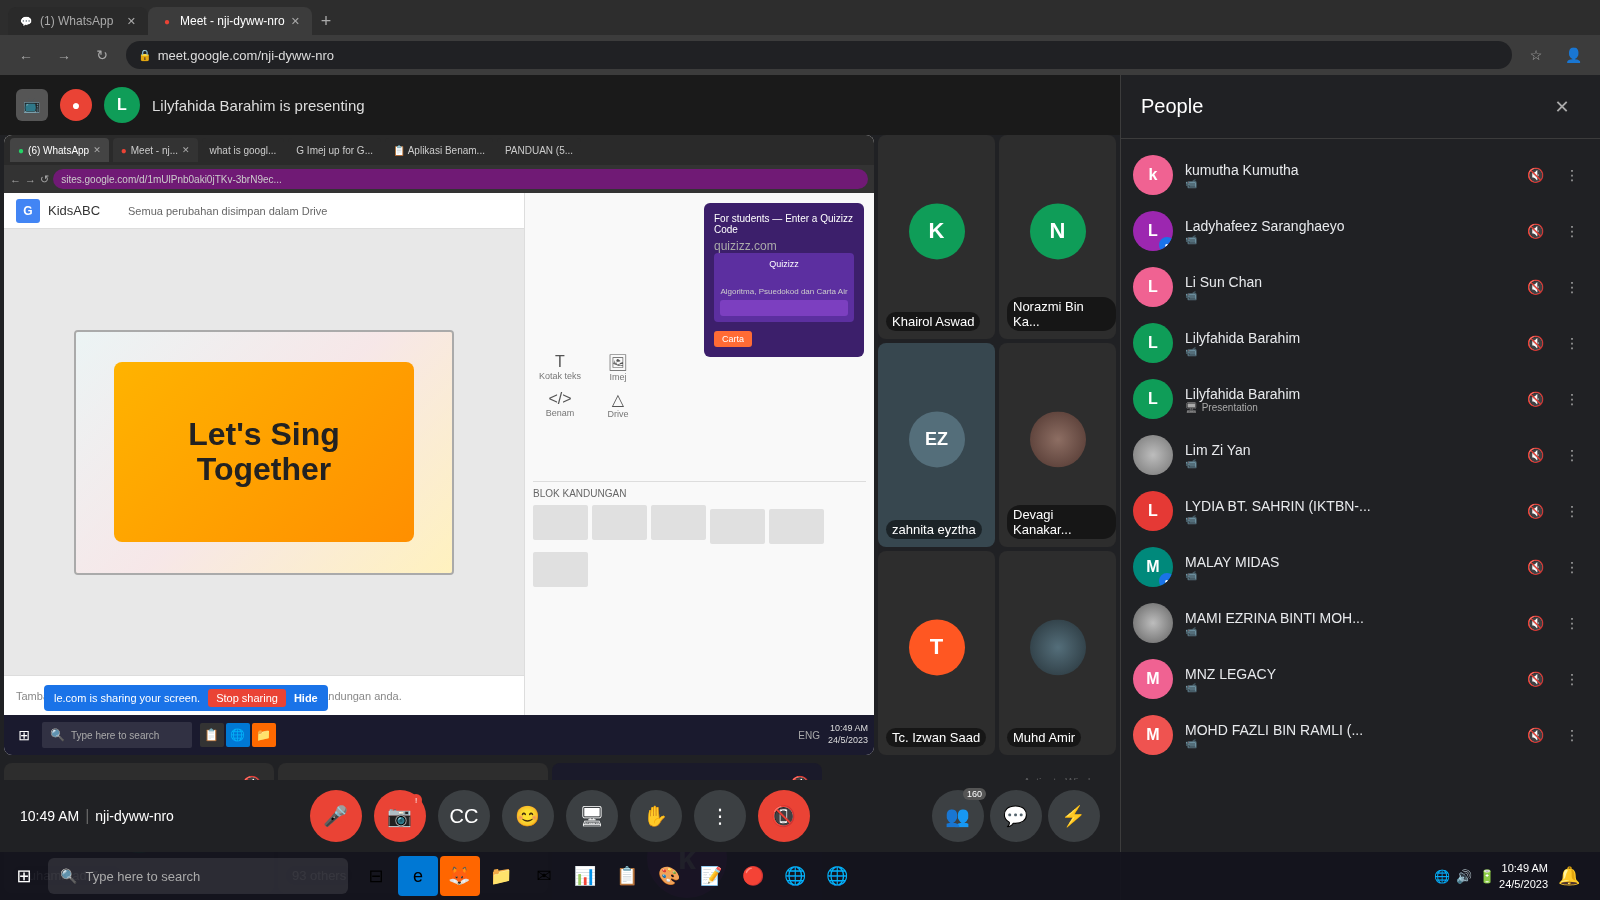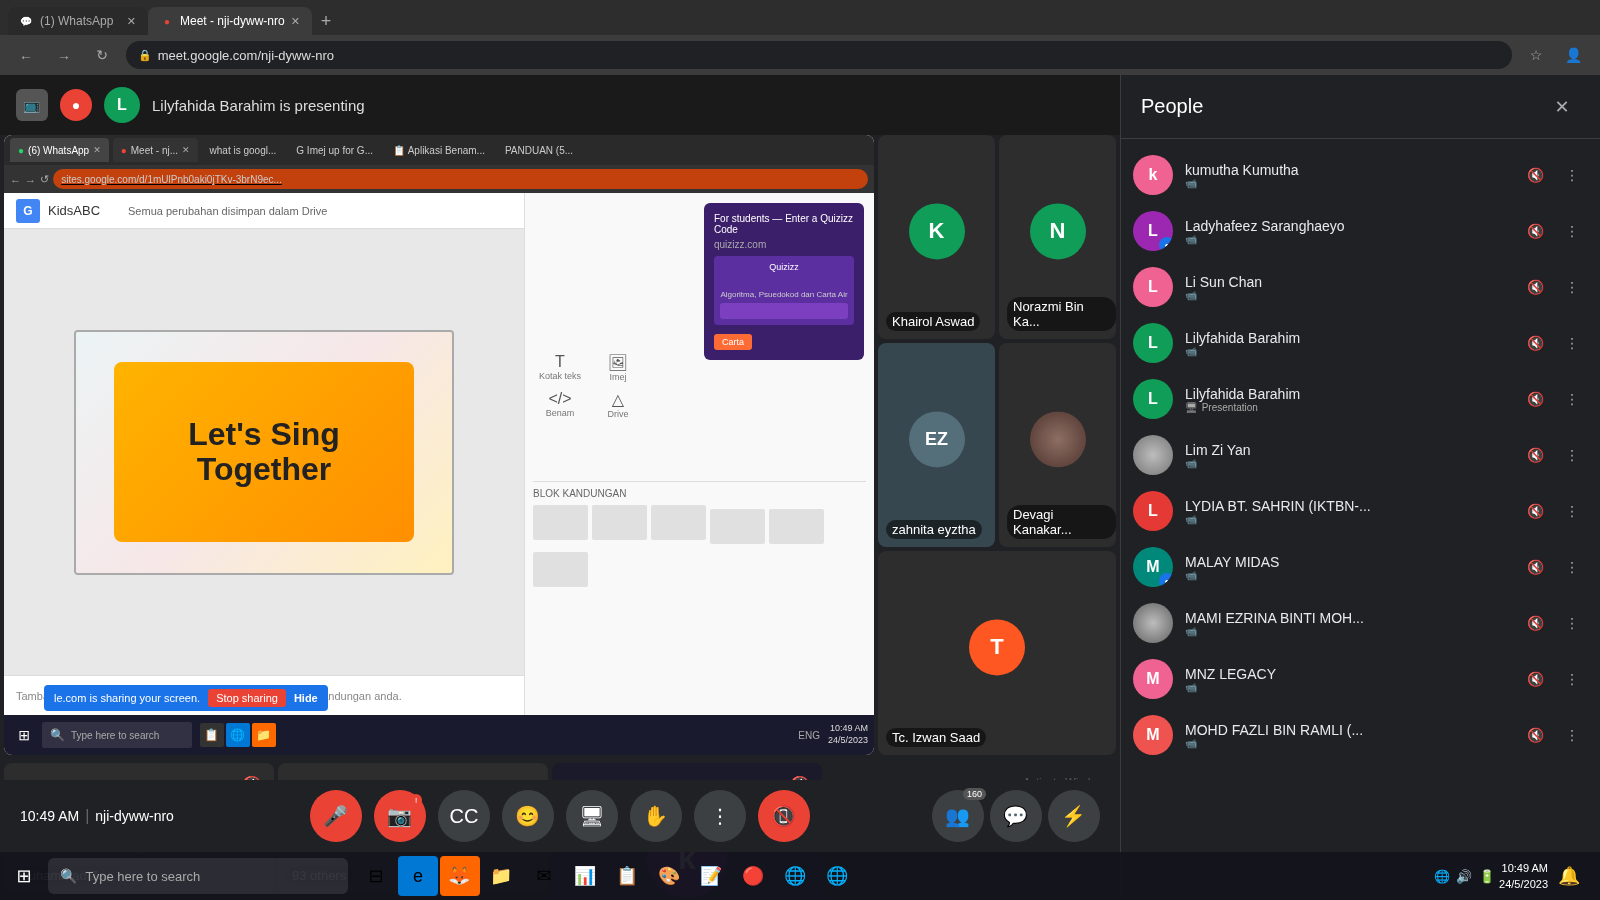--- a/index.html
+++ b/index.html
@@ -166,21 +166,21 @@
       <div style="background:#2a2a2a;border-radius:4px 4px 0 0;height:24px;padding:0 8px;display:flex;align-items:center;gap:4px;color:#ccc;font-size:10px;">what is googl...</div>
       <div style="background:#2a2a2a;border-radius:4px 4px 0 0;height:24px;padding:0 8px;display:flex;align-items:center;gap:4px;color:#ccc;font-size:10px;">G Imej up for G...</div>
       <div style="background:#2a2a2a;border-radius:4px 4px 0 0;height:24px;padding:0 8px;display:flex;align-items:center;gap:4px;color:#ccc;font-size:10px;">📋 Aplikasi Benam...</div>
       <div style="background:#2a2a2a;border-radius:4px 4px 0 0;height:24px;padding:0 8px;display:flex;align-items:center;gap:4px;color:#ccc;font-size:10px;">PANDUAN (5...</div>
     </div>
 
     <div style="position:absolute;top:30px;left:0;right:0;height:28px;background:#333;display:flex;align-items:center;padding:0 6px;gap:4px;">
       <span style="color:#aaa;font-size:11px;">←</span>
       <span style="color:#aaa;font-size:11px;">→</span>
       <span style="color:#aaa;font-size:11px;">↺</span>
-      <div style="flex:1;background:#c2410c;border-radius:12px;height:20px;display:flex;align-items:center;padding:0 8px;text-decoration:underline;">
+      <div style="flex:1;background:#701a75;border-radius:12px;height:20px;display:flex;align-items:center;padding:0 8px;">
         <span style="color:#ccc;font-size:10px;">sites.google.com/d/1mUlPnb0aki0jTKv-3brN9ec...</span>
       </div>
     </div>
 
     <div style="position:absolute;top:58px;left:0;width:520px;bottom:40px;background:#f5f5f5;display:flex;flex-direction:column;">
 
       <div style="height:36px;background:white;border-bottom:1px solid #ddd;display:flex;align-items:center;padding:0 12px;gap:8px;">
         <div style="width:24px;height:24px;background:#4285f4;border-radius:3px;display:flex;align-items:center;justify-content:center;color:white;font-size:12px;font-weight:bold;">G</div>
         <span style="font-size:13px;color:#333;">KidsABC</span>
         <span style="font-size:11px;color:#666;margin-left:20px;">Semua perubahan disimpan dalam Drive</span>
@@ -199,21 +199,21 @@
       </div>
       <div style="height:40px;background:white;border-top:1px solid #ddd;display:flex;align-items:center;padding:0 12px;">
         <span style="color:#888;font-size:11px;">Tambah Tajuk dan tajuk tersebut akan kelihatan dalam jadual kandungan anda.</span>
       </div>
     </div>
 
     <div style="position:absolute;top:58px;left:520px;right:0;bottom:40px;background:#f9f9f9;border-left:1px solid #ddd;overflow:hidden;">
 
       <div style="position:absolute;top:10px;right:10px;width:160px;background:#3c1f6b;border-radius:6px;padding:10px;z-index:5;">
         <div style="font-size:10px;color:#fff;margin-bottom:4px;">For students — Enter a Quizizz Code</div>
-        <div style="font-size:10px;color:#aaa;margin-bottom:6px;">quizizz.com</div>
+        <div style="font-size:12px;color:#aaa;margin-bottom:0;">quizizz.com</div>
         <div style="background:#5c2fa0;border-radius:4px;padding:6px;margin-bottom:6px;">
           <div style="font-size:9px;color:#fff;text-align:center;margin-bottom:18px;">Quizizz</div>
           <div style="font-size:8px;color:#ccc;text-align:center;">Algoritma, Psuedokod dan Carta Air</div>
           <div style="height:16px;background:#7c3fc0;border-radius:3px;margin-top:4px;"></div>
         </div>
         <button style="background:#ff6b35;border:none;color:white;font-size:9px;padding:3px 8px;border-radius:3px;cursor:pointer;margin-right:4px;">Carta</button>
       </div>
 
       <div style="position:absolute;top:160px;left:10px;display:flex;flex-direction:column;gap:8px;">
         <div style="display:flex;gap:8px;">
@@ -302,20 +302,26 @@
         <div style="width:100%;height:100%;background:radial-gradient(circle,#8d6e63,#4e342e);"></div>
       </div>
       <div class="tile-name">Devagi Kanakar...</div>
     </div>
   </div>
 
   <div style="display:flex;gap:4px;flex:1;">
     <div class="video-tile" style="flex:1;background:#2d2d2d;border-radius:8px;position:relative;overflow:hidden;">
       <div style="position:absolute;top:50%;left:50%;transform:translate(-50%,-60%);width:56px;height:56px;border-radius:50%;background:#ff5722;display:flex;align-items:center;justify-content:center;font-size:22px;font-weight:bold;color:white;">T</div>
       <div class="tile-name">Tc. Izwan Saad</div>
+    </div>
+    <div class="video-tile" style="flex:1;background:#2d2d2d;border-radius:8px;position:relative;overflow:hidden;">
+      <div style="position:absolute;top:50%;left:50%;transform:translate(-50%,-60%);width:56px;height:56px;border-radius:50%;background:#37474f;display:flex;align-items:center;justify-content:center;font-size:22px;font-weight:bold;color:white;overflow:hidden;">
+        <div style="width:100%;height:100%;background:radial-gradient(circle,#546e7a,#263238);"></div>
+      </div>
+      <div class="tile-name">Muhd Amir</div>
     </div>
   </div>
 </div>
 
 <div style="position:absolute;top:759px;left:4px;width:1112px;height:0px;"></div>
 
 <div style="position:absolute;top:763px;left:4px;width:270px;height:130px;background:#2d2d2d;border-radius:8px;overflow:hidden;">
   <div style="position:absolute;top:50%;left:50%;transform:translate(-50%,-55%);width:56px;height:56px;border-radius:50%;background:#0f9d58;display:flex;align-items:center;justify-content:center;font-size:22px;font-weight:bold;color:white;">M</div>
   <div style="position:absolute;top:12px;right:12px;color:#aaa;font-size:16px;">🔇</div>
   <div class="tile-name">Muhammad Za...</div>

